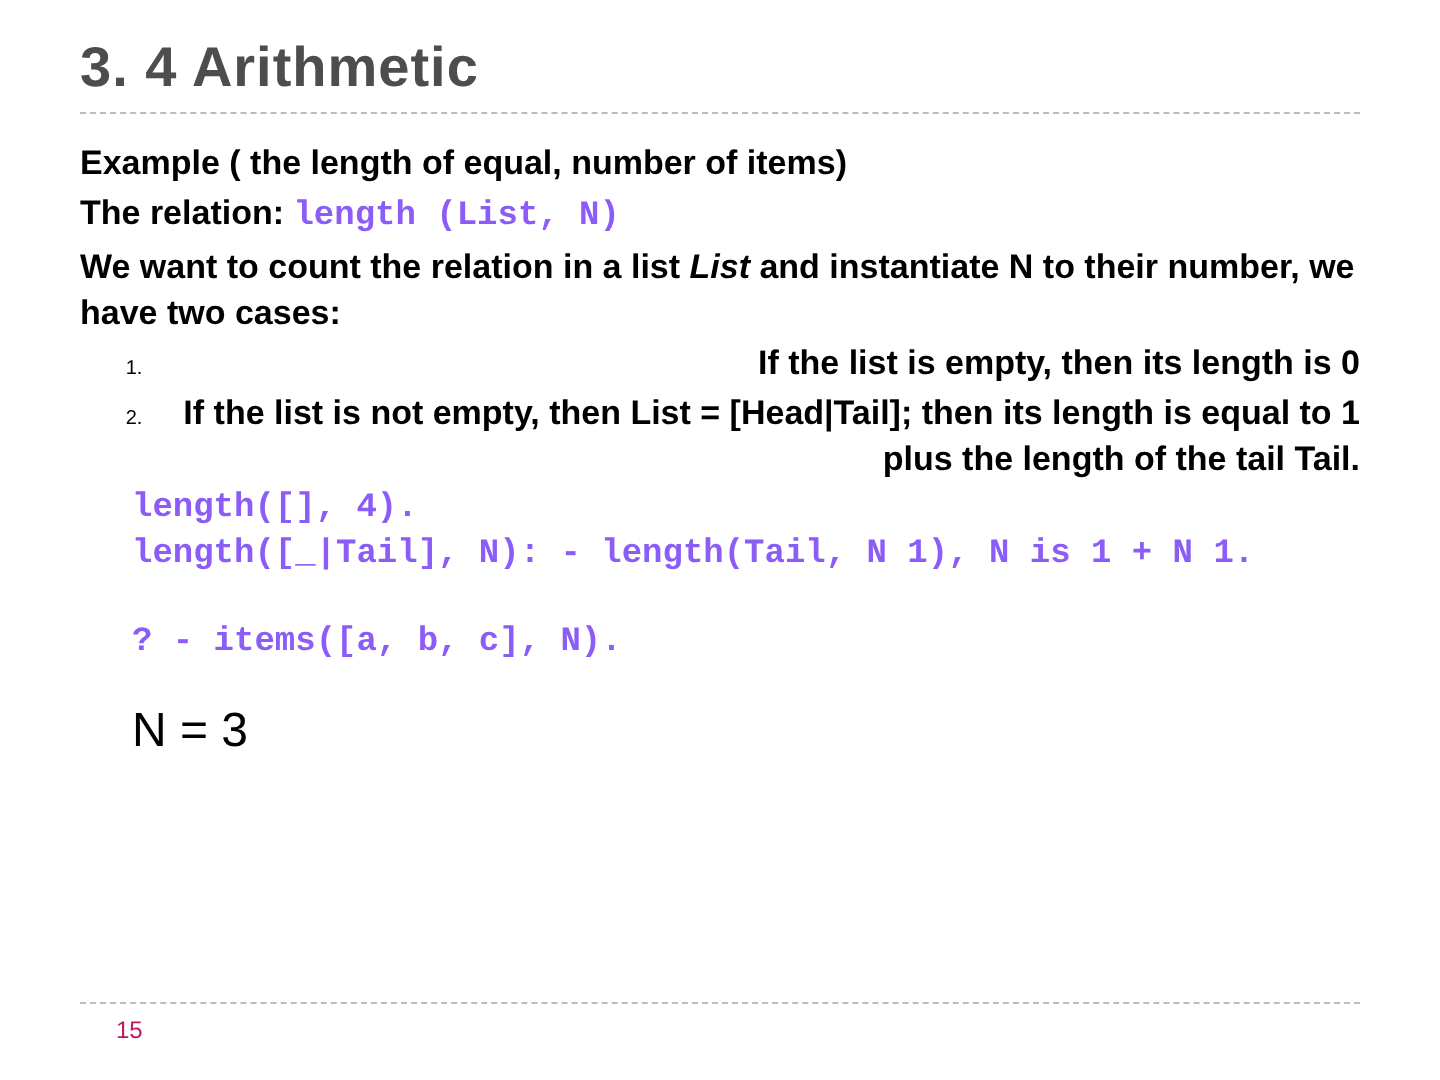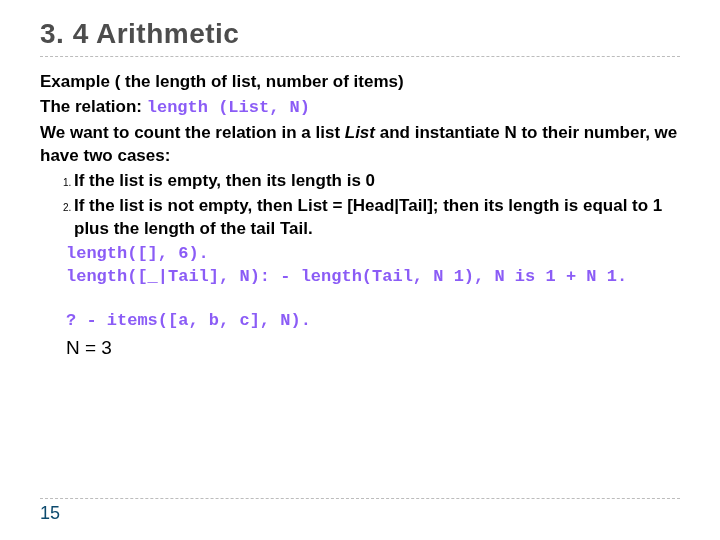--- a/index.html
+++ b/index.html
@@ -44,77 +44,79 @@
     font-weight: bold;
   }
   ol {
     margin: 2px 0 2px 34px;
     padding: 0;
   }
   ol li {
     margin-bottom: 2px;
     font-weight: bold;
     font-size: 17px;
+    text-align: right;
   }
   ol li::marker {
     font-size: 10px;
     font-weight: normal;
   }
   .code-block {
     margin-left: 26px;
     margin-top: 2px;
     font-weight: bold;
   }
   .query-block {
     margin-left: 26px;
     margin-top: 22px;
     font-weight: bold;
   }
   .result {
     margin-left: 26px;
-    margin-top: 2px;
-    font-size: 19px;
+    margin-top: 16px;
+    font-size: 24px;
   }
   .footer {
     position: absolute;
     bottom: 16px;
     left: 40px;
     right: 40px;
   }
   .footer-rule {
     border: none;
     border-top: 1px dashed #bcbcbc;
     margin: 0 0 4px 0;
   }
   .pagenum {
-    font-size: 18px;
-    color: #0c4a6e;
+    font-size: 12px;
+    color: #be185d;
+    margin-left: 18px;
   }
 </style>
 </head>
 <body>
 
 <div class="slide">
   <h1 class="title">3. 4 Arithmetic</h1>
   <hr class="title-rule">
 
   <div class="body">
-    <p class="bold">Example ( the length of list, number of items)</p>
+    <p class="bold">Example ( the length of equal, number of items)</p>
     <p>
       <span class="bold">The relation: </span><span class="code">length (List, N)</span>
     </p>
     <p class="bold">
       <span>We want to count the relation in a list </span><span class="italic">List</span><span> and instantiate N to their number, we have two cases:</span>
     </p>
     <ol>
       <li>If the list is empty, then its length is 0</li>
       <li>If the list is not empty, then List = [Head|Tail]; then its length is equal to 1 plus the length of the tail Tail.</li>
     </ol>
     <div class="code-block">
-      <div class="code">length([], 6).</div>
+      <div class="code">length([], 4).</div>
       <div class="code">length([_|Tail], N): - length(Tail, N 1), N is 1 + N 1.</div>
     </div>
     <div class="query-block">
       <div class="code">? - items([a, b, c], N).</div>
     </div>
     <div class="result">N = 3</div>
   </div>
 
   <div class="footer">
     <hr class="footer-rule">

